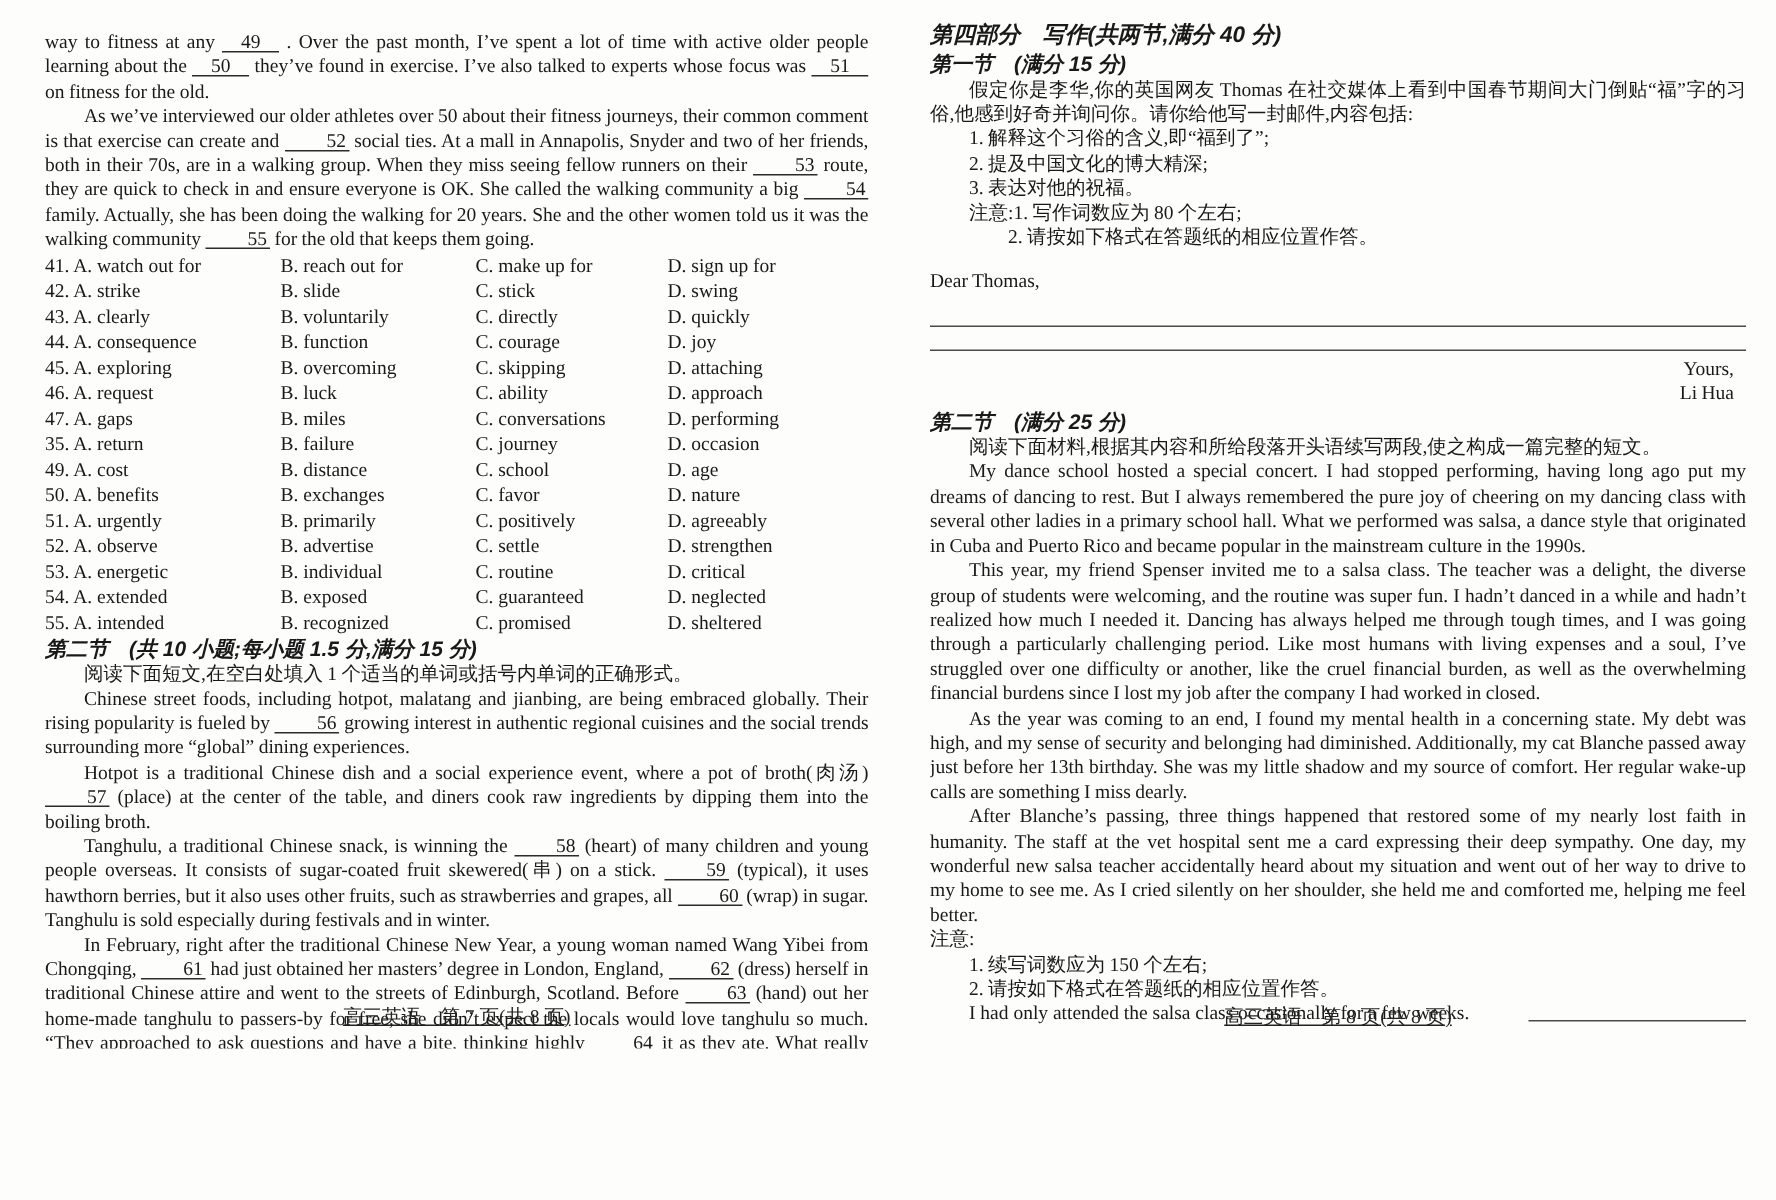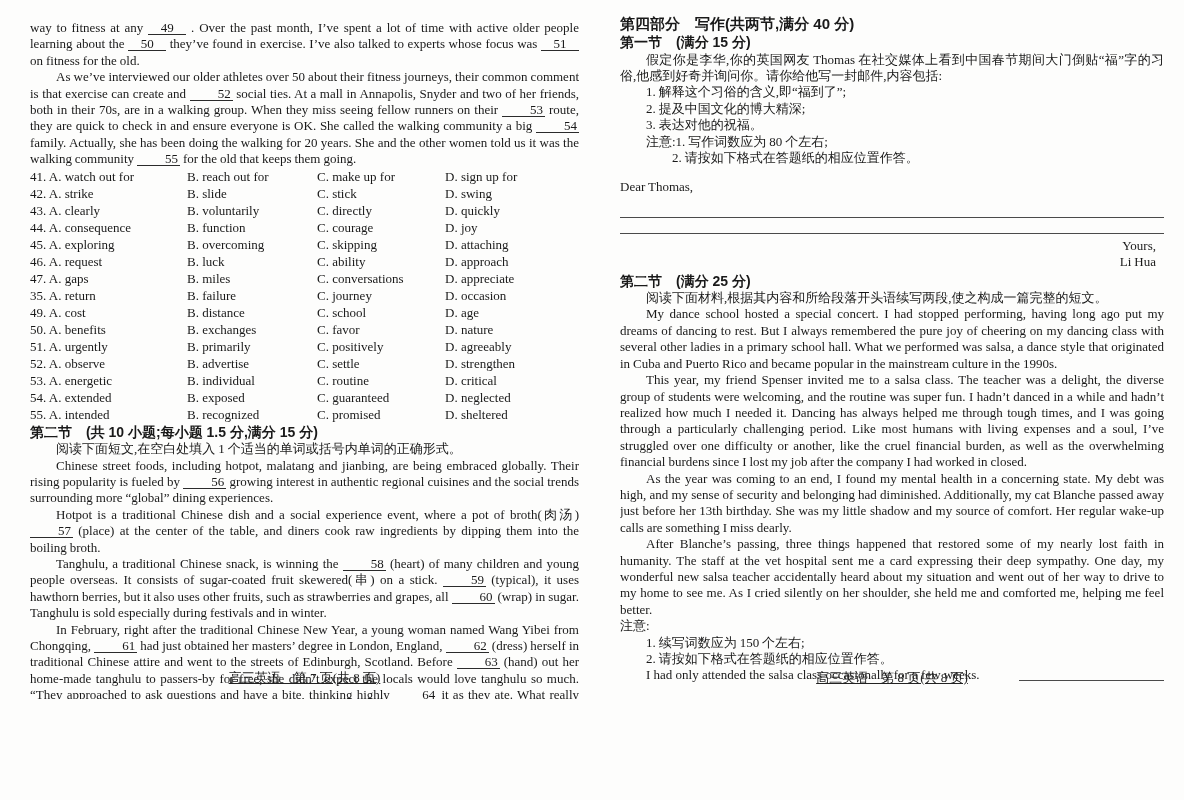--- a/index.html
+++ b/index.html
@@ -14,20 +14,21 @@
   .para{
     margin:0;font-size:13px;line-height:16.4px;text-align:justify;
     word-spacing:-0.3px;
   }
   .indent{text-indent:2em;}
   .pt2{padding-left:2em;text-align:left;}
   .pt4{padding-left:4em;text-align:left;}
   .sec-h{
     margin:1px 0 0 0;font-size:14px;line-height:17.5px;font-weight:bold;
     font-family:"Liberation Sans","DejaVu Sans",sans-serif;
+    font-style:italic;
   }
   .sec-h.big{font-size:15px;line-height:18px;}
   .blank{
     display:inline-block;min-width:34px;padding:0 2px;
     border-bottom:1px solid #2b2b2b;text-align:center;
     line-height:13px;
   }
   .opt-row{
     display:grid;grid-template-columns:157px 130px 128px 1fr;
     font-size:13px;line-height:17px;
@@ -96,21 +97,21 @@
         <div class="opt-row">
           <span class="opt-cell">46. A. request</span>
           <span class="opt-cell">B. luck</span>
           <span class="opt-cell">C. ability</span>
           <span class="opt-cell">D. approach</span>
         </div>
         <div class="opt-row">
           <span class="opt-cell">47. A. gaps</span>
           <span class="opt-cell">B. miles</span>
           <span class="opt-cell">C. conversations</span>
-          <span class="opt-cell">D. appreciate</span>
+          <span class="opt-cell">D. performing</span>
         </div>
         <div class="opt-row">
           <span class="opt-cell">35. A. return</span>
           <span class="opt-cell">B. failure</span>
           <span class="opt-cell">C. journey</span>
           <span class="opt-cell">D. occasion</span>
         </div>
         <div class="opt-row">
           <span class="opt-cell">49. A. cost</span>
           <span class="opt-cell">B. distance</span>

